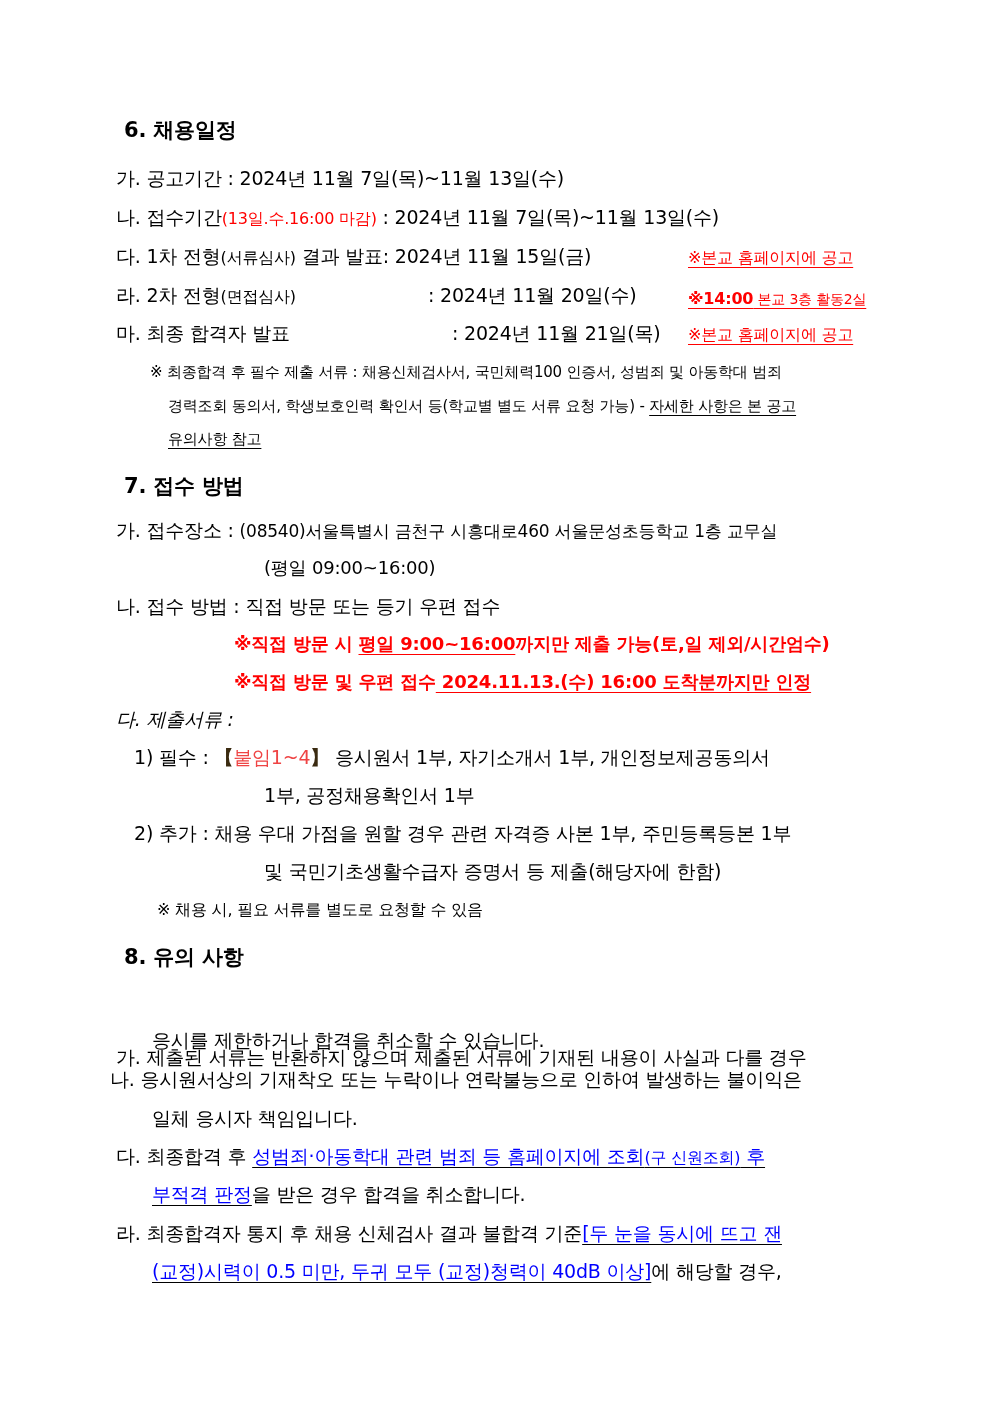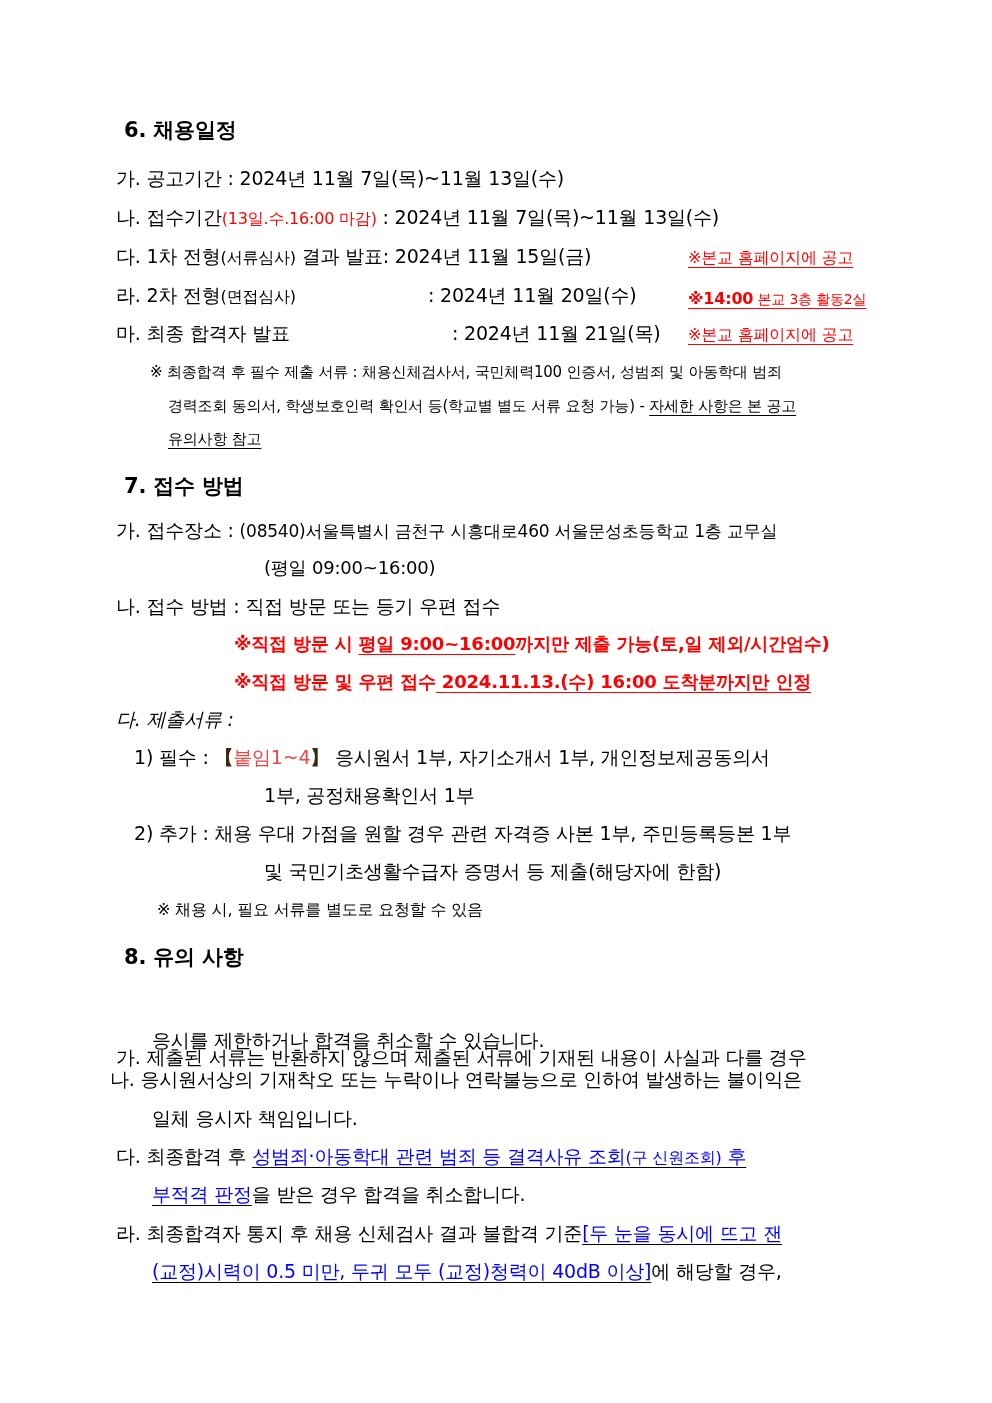--- a/index.html
+++ b/index.html
@@ -92,21 +92,21 @@
 
 <div class="ln h" style="left:92px;top:945px;">8. 유의 사항</div>
 
 <div class="ln" style="left:116px;top:1045px;">가. 제출된 서류는 반환하지 않으며 제출된 서류에 기재된 내용이 사실과 다를 경우</div>
 <div class="ln" style="left:152px;top:1028px;">응시를 제한하거나 합격을 취소할 수 있습니다.</div>
 
 <div class="ln" style="left:110px;top:1067px;">나. 응시원서상의 기재착오 또는 누락이나 연락불능으로 인하여 발생하는 불이익은</div>
 <div class="ln" style="left:152px;top:1106px;">일체 응시자 책임입니다.</div>
 
 <div class="ln" style="left:116px;top:1144px;">
-  <span>다. 최종합격 후 </span><span class="blue ulblk">성범죄·아동학대 관련 범죄 등 결격사유 조회</span><span class="blue ulblk sm">(구 신원조회)</span><span class="blue ulblk"> 후 </span>
+  <span>다. 최종합격 후 </span><span class="blue ulblk">성범죄·아동학대 관련 범죄 등 홈페이지에 조회</span><span class="blue ulblk sm">(구 신원조회)</span><span class="blue ulblk"> 후 </span>
 </div>
 <div class="ln" style="left:152px;top:1182px;">
   <span class="blue ulblk">부적격 판정</span><span>을 받은 경우 합격을 취소합니다.</span>
 </div>
 
 <div class="ln" style="left:116px;top:1221px;">
   <span>라. 최종합격자 통지 후 채용 신체검사 결과 불합격 기준</span><span class="blue ulblk">[두 눈을 동시에 뜨고 잰 </span>
 </div>
 <div class="ln" style="left:152px;top:1259px;">
   <span class="blue ulblk">(교정)시력이 0.5 미만, 두귀 모두 (교정)청력이 40dB 이상]</span><span>에 해당할 경우,</span>

